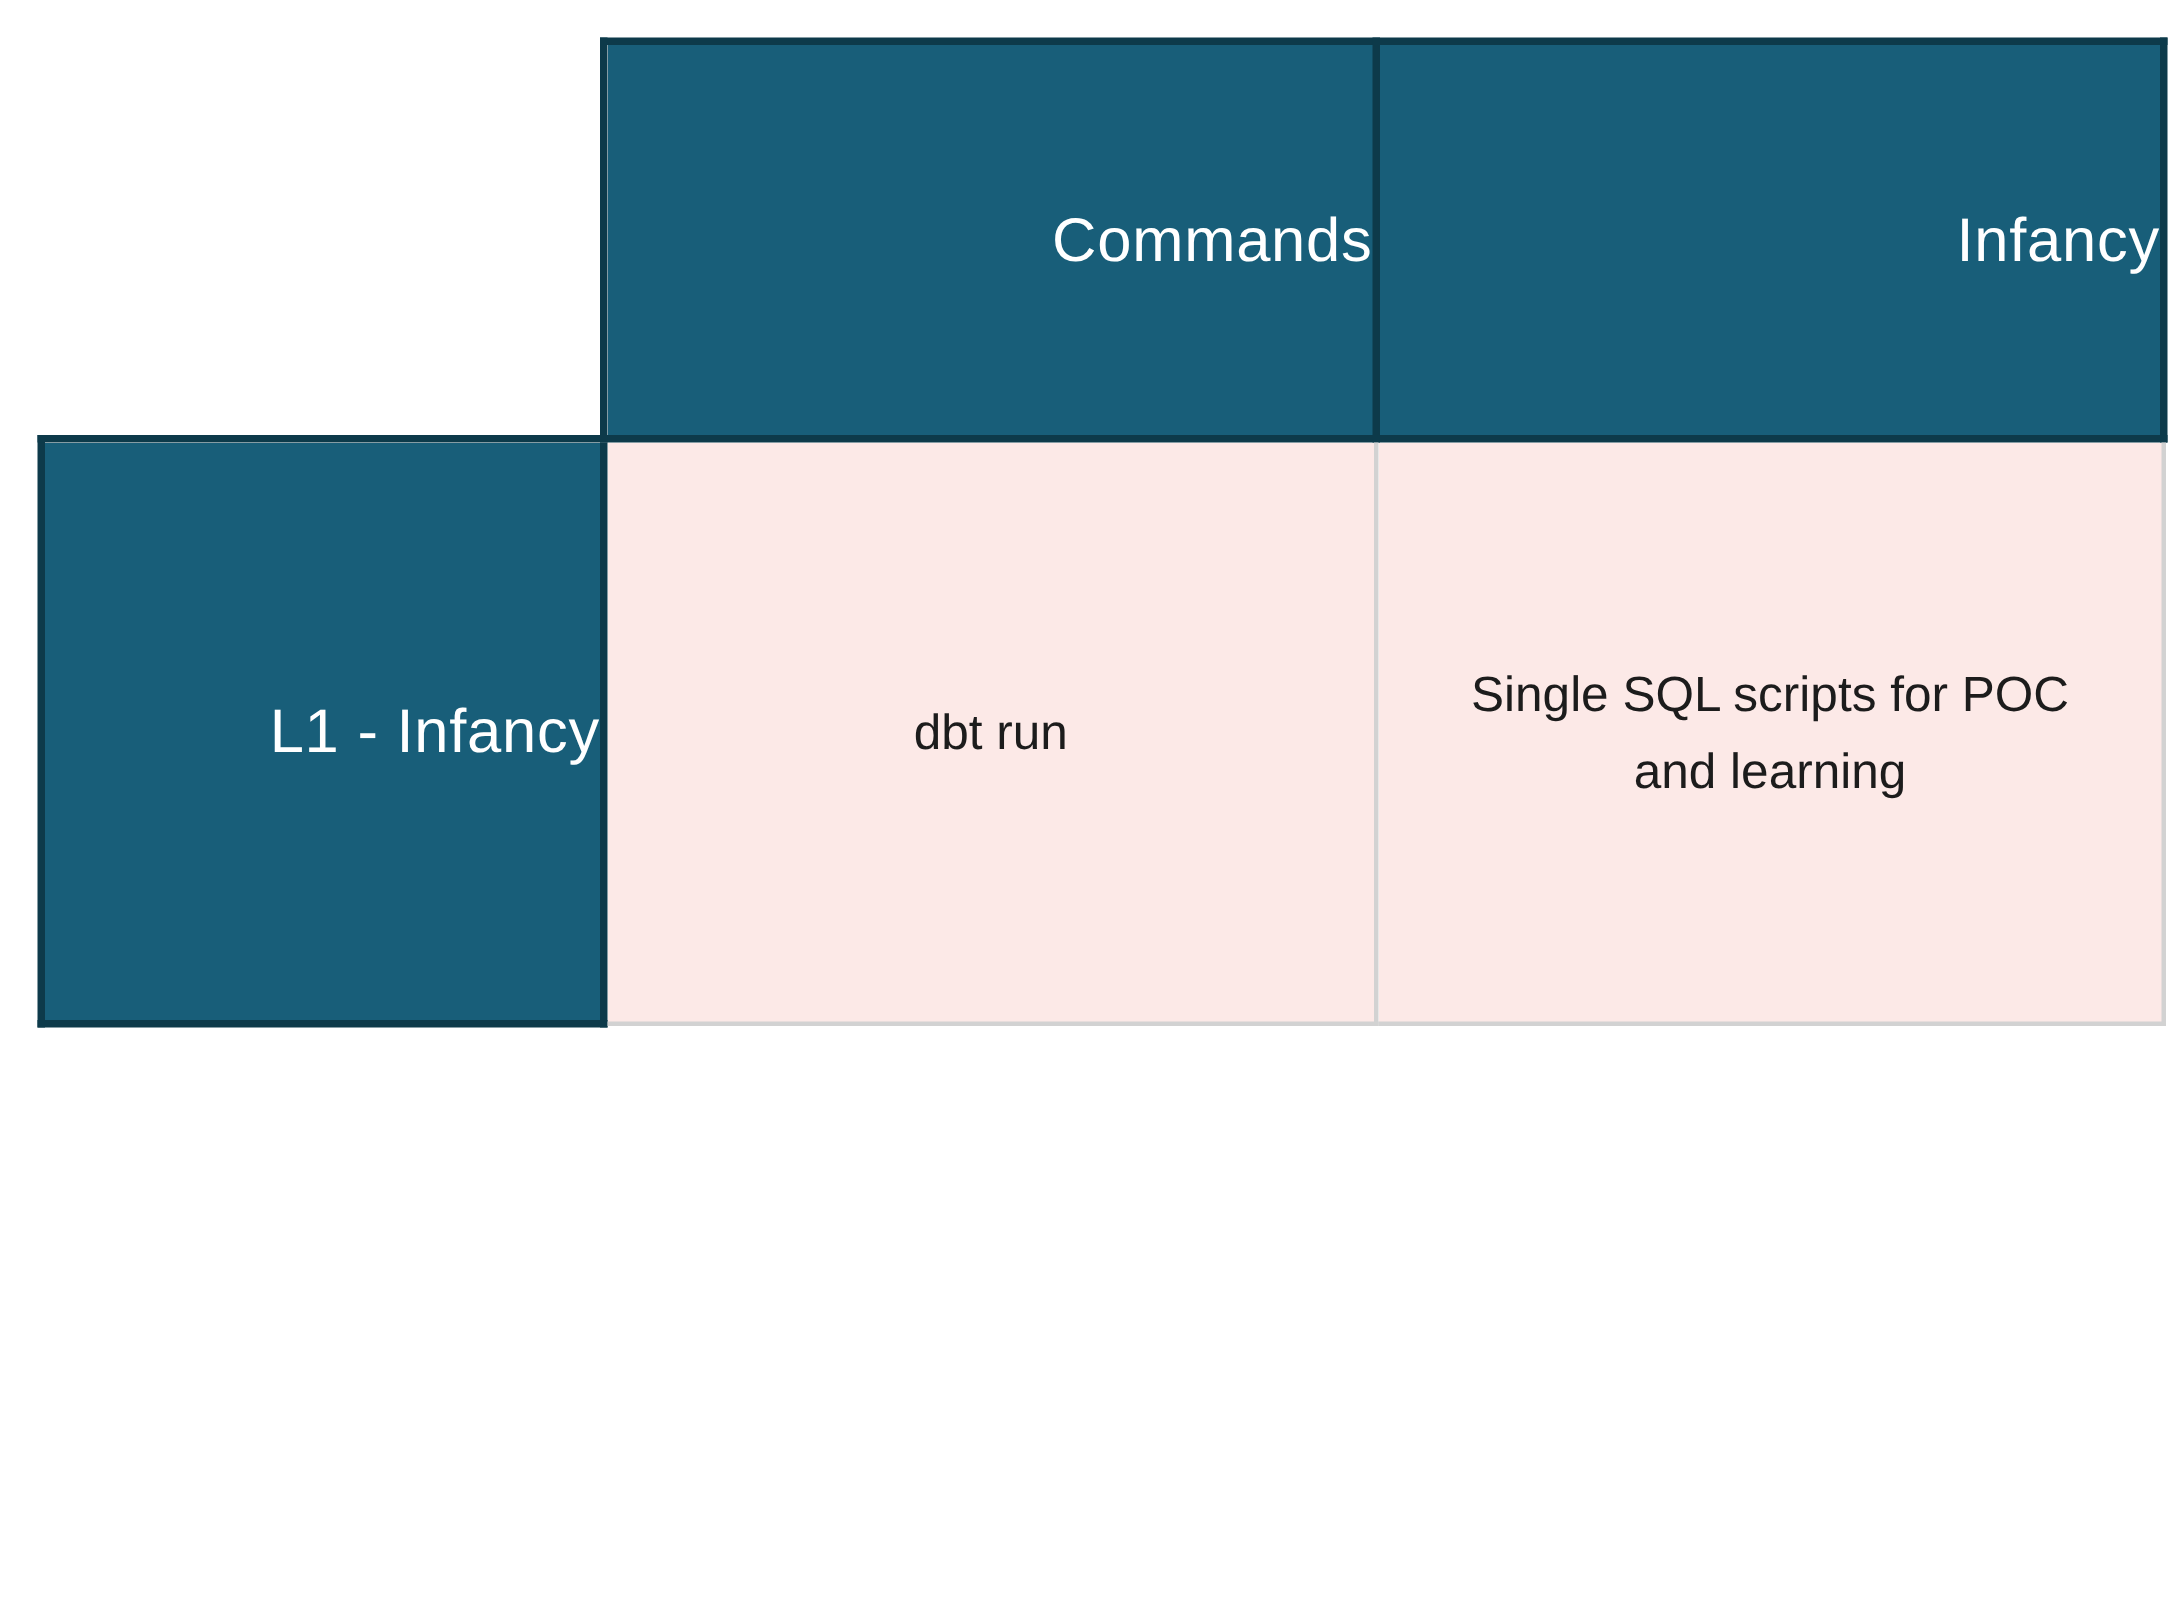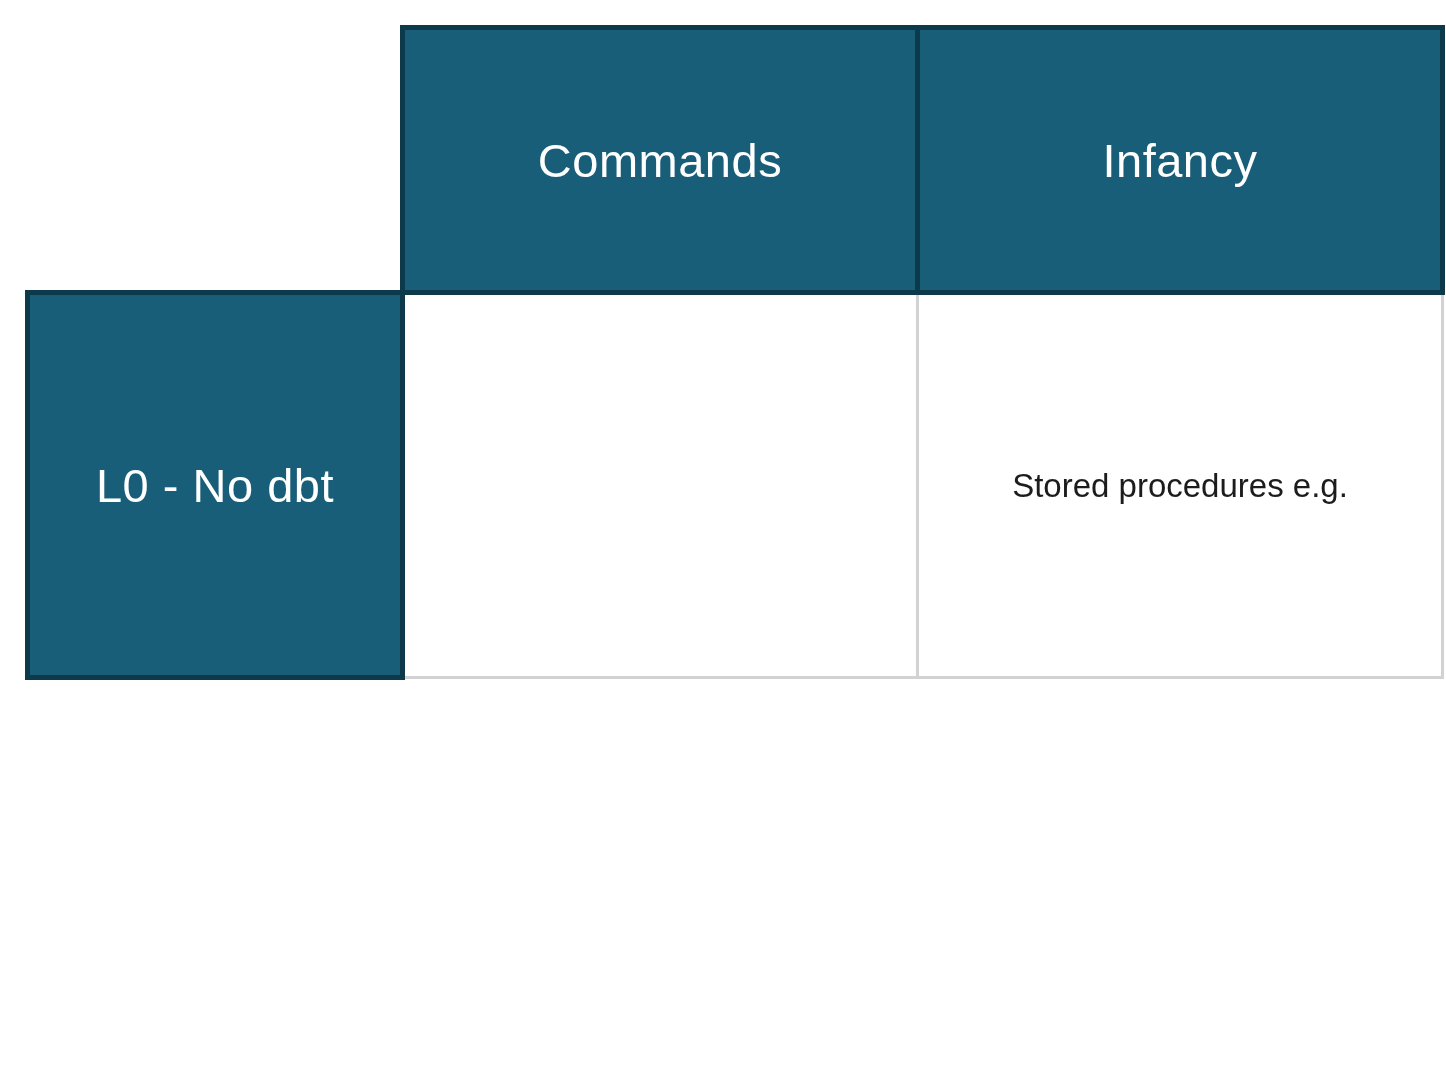--- a/index.html
+++ b/index.html
@@ -25,23 +25,24 @@
     overflow: hidden;
   }
   td.corner {
     border: none;
     background: #ffffff;
   }
   td.hdr {
     background: #185e79;
     border: 5px solid #0d3a4a;
     color: #ffffff;
-    font-size: 47px;
+    font-size: 41px;
     font-weight: 400;
     letter-spacing: 0.5px;
+    text-align: right;
   }
   td.cell {
     border: 3px solid #d2d2d2;
     color: #1c1c1c;
     font-size: 33px;
     line-height: 1.55;
     white-space: pre-line;
     padding: 0 20px;
   }
   td.cell.pink { background: #fce9e7; }
@@ -56,20 +57,21 @@
       <col style="width:375px">
       <col style="width:515px">
       <col style="width:525px">
     </colgroup>
     <tbody>
         <tr style="height:265px">
       <td class="corner"></td>
       <td class="hdr">Commands</td>
       <td class="hdr">Infancy</td>
     </tr>
-    <tr style="height:385px">
-      <td class="hdr">L0 - No dbt</td>
-      <td class="cell white"></td>
-      <td class="cell white">Stored procedures e.g.</td>
+    <tr style="height:390px">
+      <td class="hdr">L1 - Infancy</td>
+      <td class="cell pink">dbt run</td>
+      <td class="cell pink">Single SQL scripts for POC
+and learning</td>
     </tr>
   </tbody>
     </table>
 </div>
 
 </body></html>

